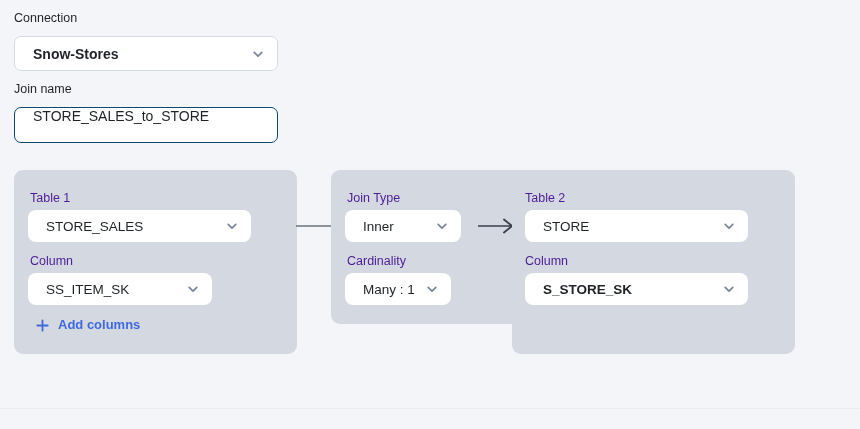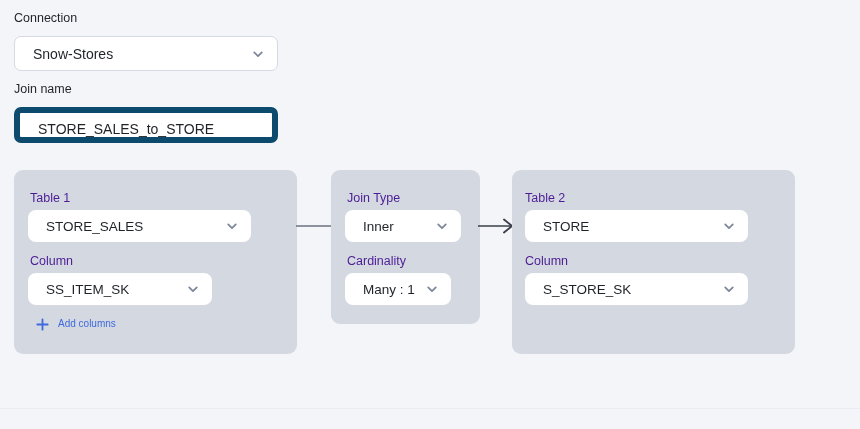--- a/index.html
+++ b/index.html
@@ -47,33 +47,33 @@
   }
   .select-box .val {
     white-space: nowrap;
     overflow: hidden;
     text-overflow: ellipsis;
   }
 
   .text-box {
     box-sizing: border-box;
     background: #ffffff;
-    border: 6px solid #0c4a6e;
+    border: 1px solid #0c4a6e;
     border-radius: 7px;
     display: flex;
-    align-items: flex-end;
+    align-items: flex-start;
     padding: 0 12px 0 18px;
     font-size: 14px;
     color: #1f2328;
   }
 
   #connection-select {
     position: absolute;
     left: 14px; top: 36px;
-    width: 264px; height: 35px;
+    width: 264px; height: 35px; font-weight: bold;
   }
   #joinname-input {
     position: absolute;
     left: 14px; top: 107px;
     width: 264px; height: 36px;
   }
 
   .chev {
     width: 14px; height: 14px;
     flex: none;
@@ -82,21 +82,21 @@
   }
   .chev svg { display: block; }
 
   
   .card {
     position: absolute;
     background: #d4d8e1;
     border-radius: 9px;
   }
   #card-table1   { left: 14px;  top: 170px; width: 283px; height: 184px; }
-  #card-jointype { left: 331px; top: 170px; width: 149px; height: 154px; }
+  #card-jointype { left: 331px; top: 170px; width: 149px; height: 154px; padding-left: 48px; }
   #card-table2   { left: 512px; top: 170px; width: 283px; height: 184px; }
 
   .card .lbl {
     position: absolute;
     font-size: 12.5px;
     line-height: 15px;
     color: #4c1d95;
   }
   .card .ctl {
     position: absolute;
@@ -116,21 +116,21 @@
   
   #jt-label        { left: 16px; top: 21px; }
   #jt-select       { left: 14px; top: 40px;  width: 116px; }
   #card-jointype .cd-lbl { left: 16px; top: 84px; }
   #jt-card-select  { left: 14px; top: 103px; width: 106px; }
 
   
   #t2-label        { left: 13px; top: 21px; }
   #t2-table-select { left: 13px; top: 40px;  width: 223px; }
   #t2-col-label    { left: 13px; top: 84px; }
-  #t2-col-select   { left: 13px; top: 103px; width: 223px; }
+  #t2-col-select   { left: 13px; top: 103px; width: 223px; font-weight: bold; }
 
   .ctl-inner {
     width: 100%;
     height: 100%;
     display: flex;
     align-items: center;
     justify-content: space-between;
     padding: 0 11px 0 17px;
     box-sizing: border-box;
     font-size: 13.5px;
@@ -149,22 +149,23 @@
     display: flex;
     align-items: center;
     gap: 9px;
     cursor: pointer;
   }
   #add-columns .plus-icon {
     width: 13px; height: 13px;
     display: block;
   }
   #add-columns .txt {
-    font-size: 10px;
+    font-size: 13px;
     color: #3f69dd;
+    font-weight: bold;
   }
 
   
   .connector {
     position: absolute;
     pointer-events: none;
   }
   #connector-left  { left: 296px; top: 218px; width: 38px; height: 16px; }
   #connector-right { left: 478px; top: 212px; width: 38px; height: 28px; }
 

